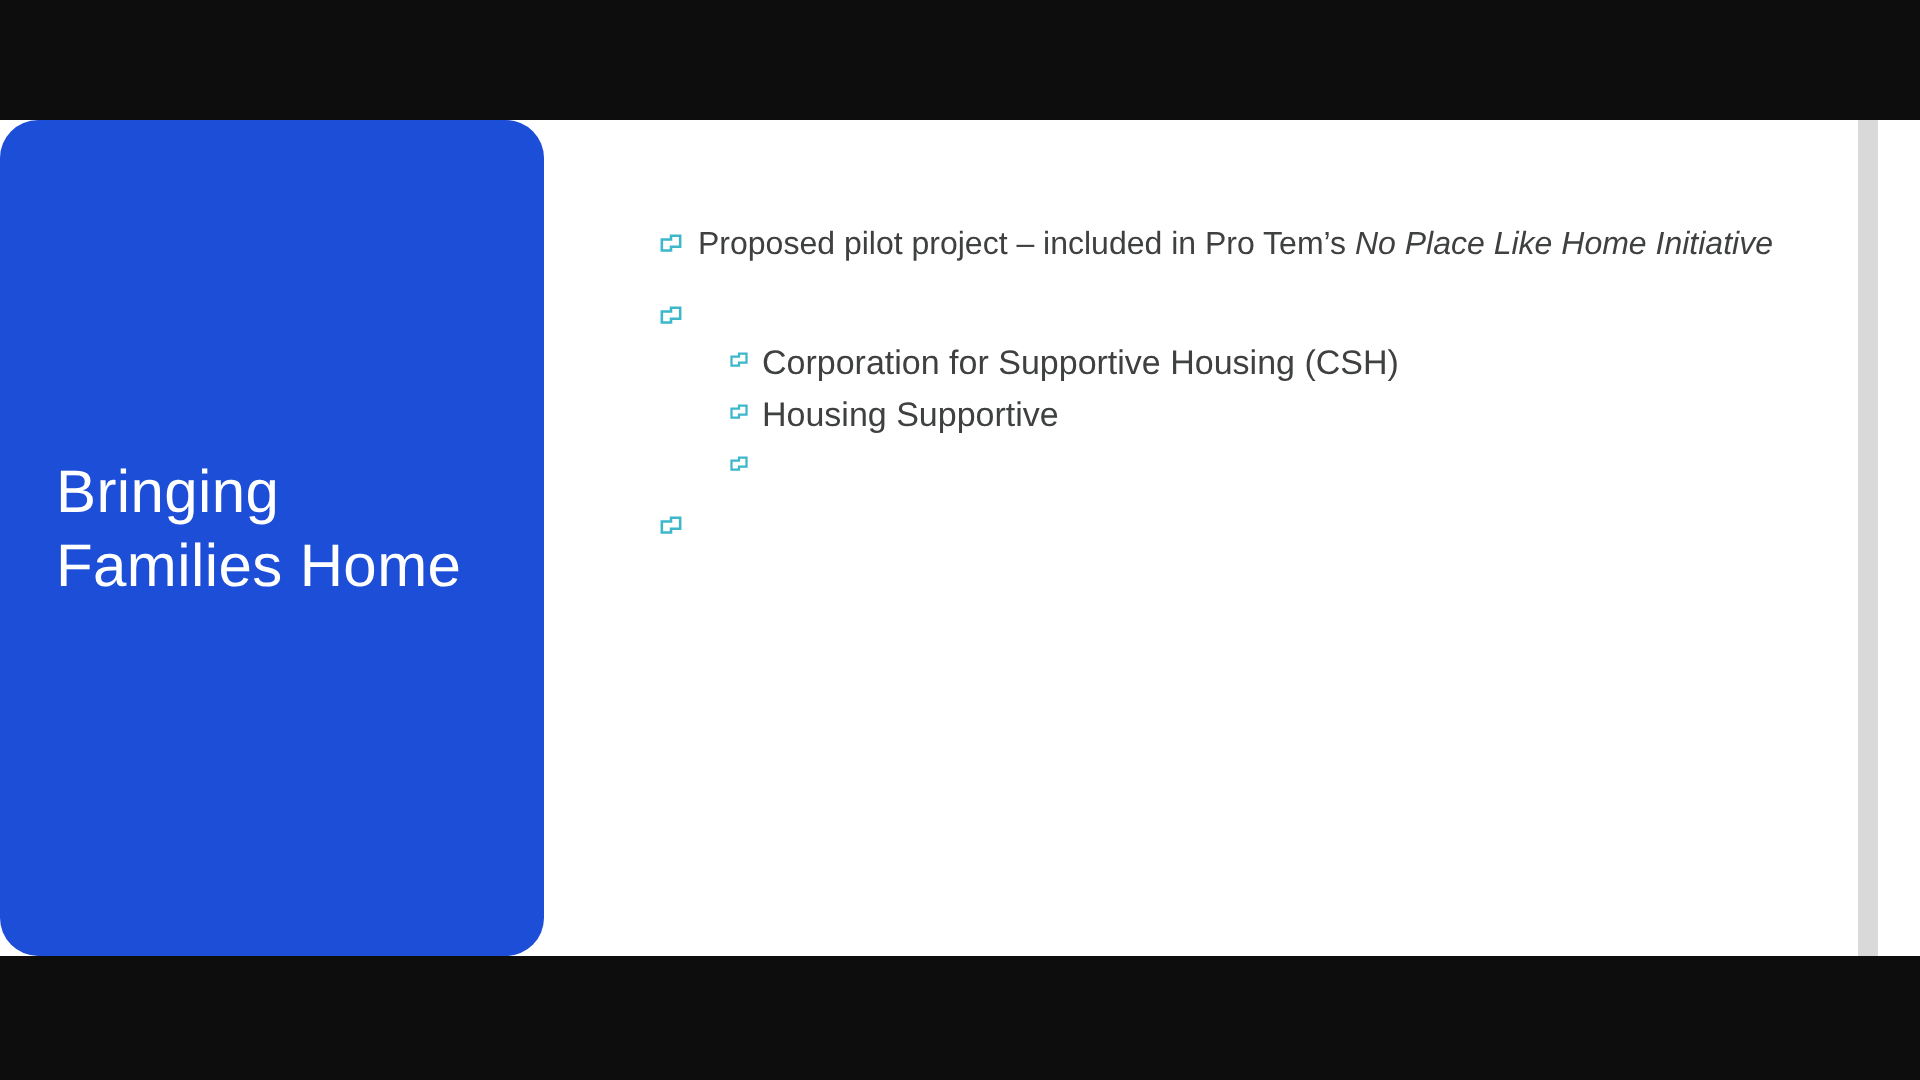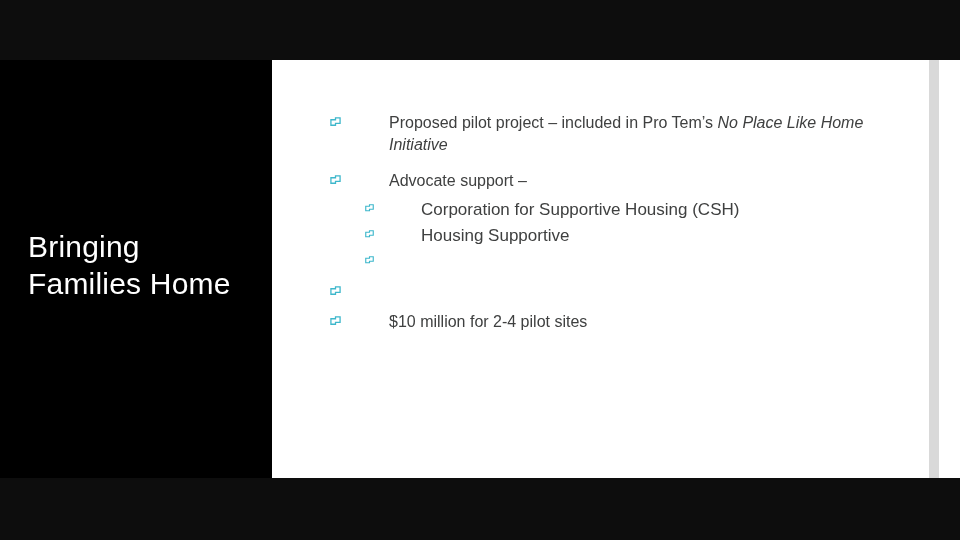--- a/index.html
+++ b/index.html
@@ -7,29 +7,29 @@
   body {
     font-family: "Liberation Sans", sans-serif;
     background: #0d0d0d;
     overflow: hidden;
   }
   .stage { position: relative; width: 960px; height: 540px; background: #0d0d0d; }
   .bar { position: absolute; left: 0; width: 960px; background: #0d0d0d; }
   .bar.top { top: 0; height: 60px; }
   .bar.bottom { top: 478px; height: 62px; }
   .slide { position: absolute; top: 60px; left: 0; width: 960px; height: 418px; background: #ffffff; }
-  .teal-panel { position: absolute; top: 0; left: 0; width: 272px; height: 418px; background: #000000; }
+  .teal-panel { position: absolute; top: 0; left: 0; width: 272px; height: 418px; background: #1d4ed8; border-radius: 19px; }
   .slide-title {
     position: absolute; left: 28px; top: 168px; width: 218px;
     font-size: 30px; line-height: 37px; color: #ffffff; font-weight: 400;
     letter-spacing: 0.2px;
   }
   .gray-strip { position: absolute; top: 0; right: 21px; width: 10px; height: 418px; background: #d9d9d9; }
   .content { position: absolute; left: 330px; top: 52px; width: 578px; color: #3f4040; }
-  .bullet { display: flex; align-items: flex-start; margin-bottom: 14px; gap: 40px; }
+  .bullet { display: flex; align-items: flex-start; margin-bottom: 14px; }
   .bullet .bicon { flex: 0 0 19px; color: #3db7cb; padding-top: 5px; line-height: 0; }
   .btext { font-size: 16px; line-height: 22px; }
   .it { font-style: italic; }
   .sub-list { margin: -5px 0 16px 35px; }
   .l2 { margin-bottom: 8px; }
   .l2 .bicon { flex: 0 0 16px; padding-top: 3px; }
   .l2 .btext { font-size: 17px; line-height: 18px; }
 </style>
 </head>
 <body>
@@ -55,21 +55,20 @@
         </span>
         <div class="btext"><span>Proposed pilot project – included in Pro Tem’s </span><span class="it">No Place Like Home Initiative</span></div>
       </div>
 
       <div class="bullet l1">
         <span class="bicon">
           <svg width="11" height="11" viewBox="0 0 12 12">
               <path d="M1 3 h5 v-2 h5 v6 h-5 v2 h-5 z" fill="none" stroke="currentColor" stroke-width="1.4"></path>
             </svg>
         </span>
-        <div class="btext">Advocate support –</div>
       </div>
 
       <div class="sub-list">
         <div class="bullet l2">
           <span class="bicon">
             <svg width="9" height="9" viewBox="0 0 12 12">
                 <path d="M1 3 h5 v-2 h5 v6 h-5 v2 h-5 z" fill="none" stroke="currentColor" stroke-width="1.5"></path>
               </svg>
           </span>
           <div class="btext">Corporation for Supportive Housing (CSH)</div>
@@ -93,26 +92,18 @@
 
 
       <div class="bullet l1">
         <span class="bicon">
           <svg width="11" height="11" viewBox="0 0 12 12">
               <path d="M1 3 h5 v-2 h5 v6 h-5 v2 h-5 z" fill="none" stroke="currentColor" stroke-width="1.4"></path>
             </svg>
         </span>
       </div>
 
-      <div class="bullet l1">
-        <span class="bicon">
-          <svg width="11" height="11" viewBox="0 0 12 12">
-              <path d="M1 3 h5 v-2 h5 v6 h-5 v2 h-5 z" fill="none" stroke="currentColor" stroke-width="1.4"></path>
-            </svg>
-        </span>
-        <div class="btext">$10 million for 2-4 pilot sites</div>
-      </div>
 
     </div>
   </div>
 
   <div class="bar bottom"></div>
 </div>
 
 </body></html>

